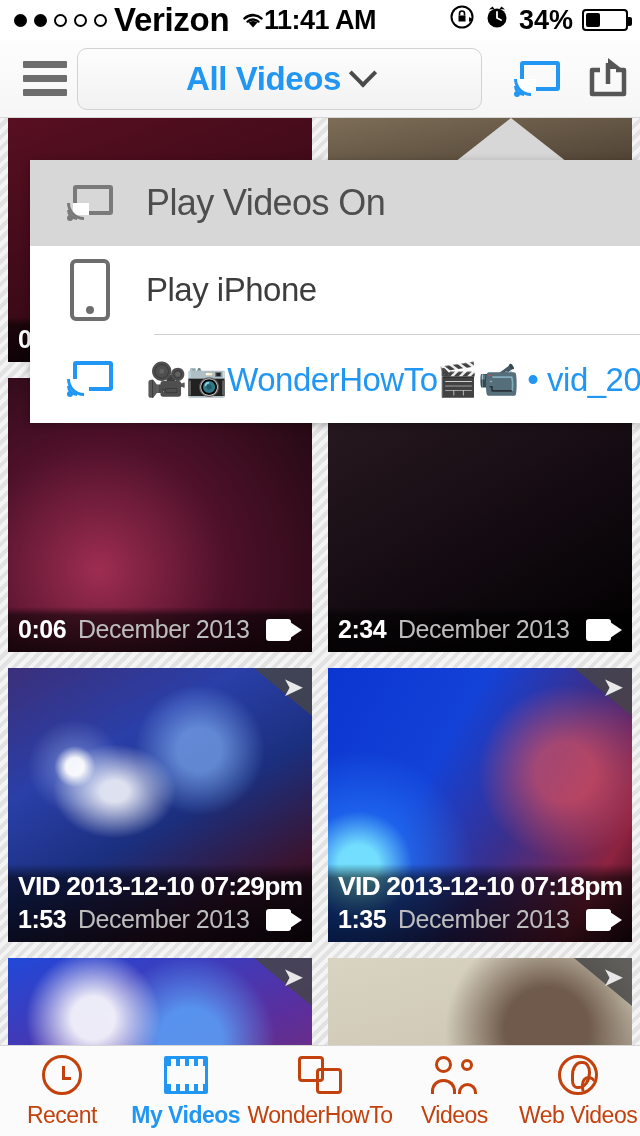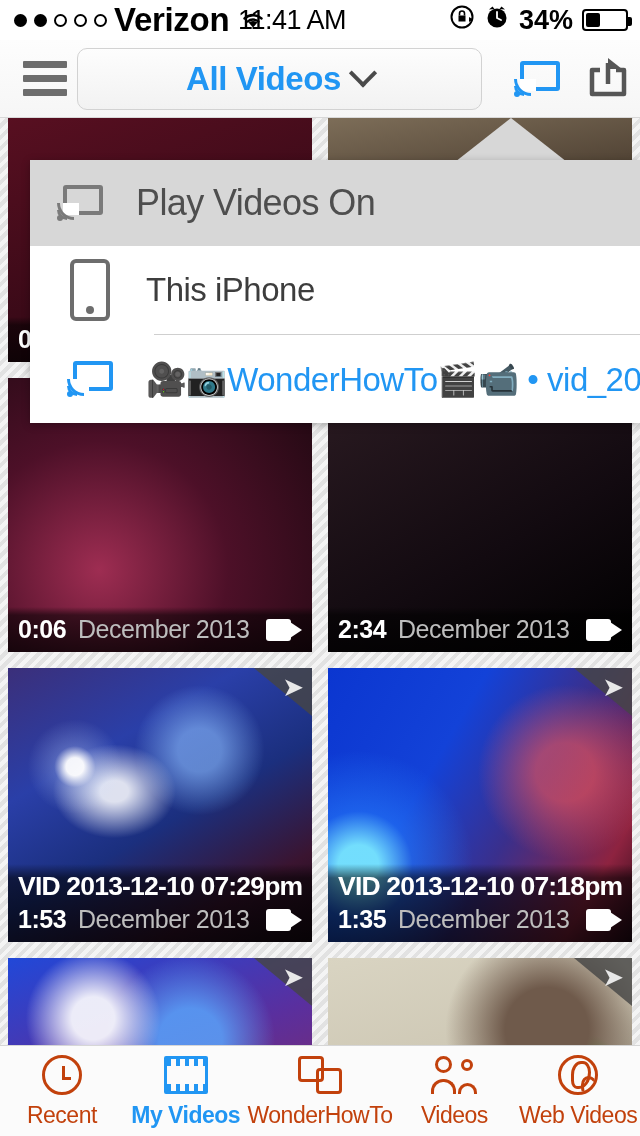--- a/index.html
+++ b/index.html
@@ -17,22 +17,22 @@
     background: #ffffff; color: #000;
     display: flex; align-items: center; z-index: 60;
   }
   .sb-left { display: flex; align-items: center; gap: 7px; padding-left: 14px; flex: 0 0 auto; }
   .dots { display: flex; gap: 7px; align-items: center; }
   .dot { width: 13px; height: 13px; border-radius: 50%; border: 2px solid #000; }
   .dot.filled { background: #000; }
   .sb-carrier { font-size: 33px; letter-spacing: -0.3px; font-weight: bold; }
   .wifi { width: 26px; height: 20px; position: relative; margin-left: 4px; }
   .sb-center {
-    position: absolute; left: 0; width: 584px; text-align: center;
-    font-size: 27px; font-weight: normal; letter-spacing: -0.5px;
+    position: absolute; left: 0; width: 640px; text-align: center;
+    font-size: 27px; font-weight: bold; letter-spacing: -0.5px;
   }
   .sb-right {
     position: absolute; right: 12px; display: flex; align-items: center; gap: 9px;
     font-size: 27px; font-weight: bold;
   }
   .battery { width: 46px; height: 22px; border: 2px solid #000; border-radius: 4px; position: relative; }
   .battery::after { content:""; position:absolute; right:-6px; top:6px; width:4px; height:9px; background:#000; border-radius:0 2px 2px 0; }
   .battery-fill { position: absolute; left: 2px; top: 2px; bottom: 2px; background: #000; border-radius: 2px; }
 
   
@@ -139,21 +139,21 @@
     border-left: 56px solid transparent; border-right: 56px solid transparent;
     border-bottom: 44px solid #d7d7d7; z-index: 70;
   }
   .popover {
     position: absolute; left: 30px; top: 160px; width: 610px;
     background: #ffffff; z-index: 71;
     box-shadow: 0 2px 8px rgba(0,0,0,0.28);
   }
   .pop-header {
     height: 86px; background: #d7d7d7;
-    display: flex; align-items: center; padding-left: 24px; gap: 30px;
+    display: flex; align-items: center; padding-left: 34px; gap: 30px;
   }
   .pop-header .label { font-size: 36px; color: #4e4e4e; letter-spacing: -0.6px; }
   .pop-row {
     min-height: 88px; display: flex; align-items: center; padding-left: 34px; gap: 30px;
     background: #fff; cursor: pointer;
   }
   .pop-row .label { font-size: 33px; color: #3d3d3d; letter-spacing: -0.5px; white-space: nowrap; }
   .pop-row.device .label { color: #2196f3; }
   .pop-divider { height: 1px; background: #cfcfcf; margin-left: 124px; }
   .phone-ico { width: 40px; height: 62px; border: 4px solid #6d6d6d; border-radius: 6px; position: relative; flex: 0 0 auto; }
@@ -410,21 +410,21 @@
             <span class="w1"></span>
             <span class="dotx"></span>
         </span>
       </span>
       <span class="label">Play Videos On</span>
     </div>
     <div class="pop-row">
       <span class="ico-slot">
           <span class="phone-ico"></span>
         </span>
-      <span class="label">This iPhone</span>
+      <span class="label">Play iPhone</span>
     </div>
     <div class="pop-divider"></div>
     <div class="pop-row device">
       <span class="ico-slot">
         <span class="cast" style="color:#2196f3">
           <span class="screen"></span>
             <span class="w2"></span>
             <span class="w1"></span>
             <span class="dotx"></span>
         </span>

